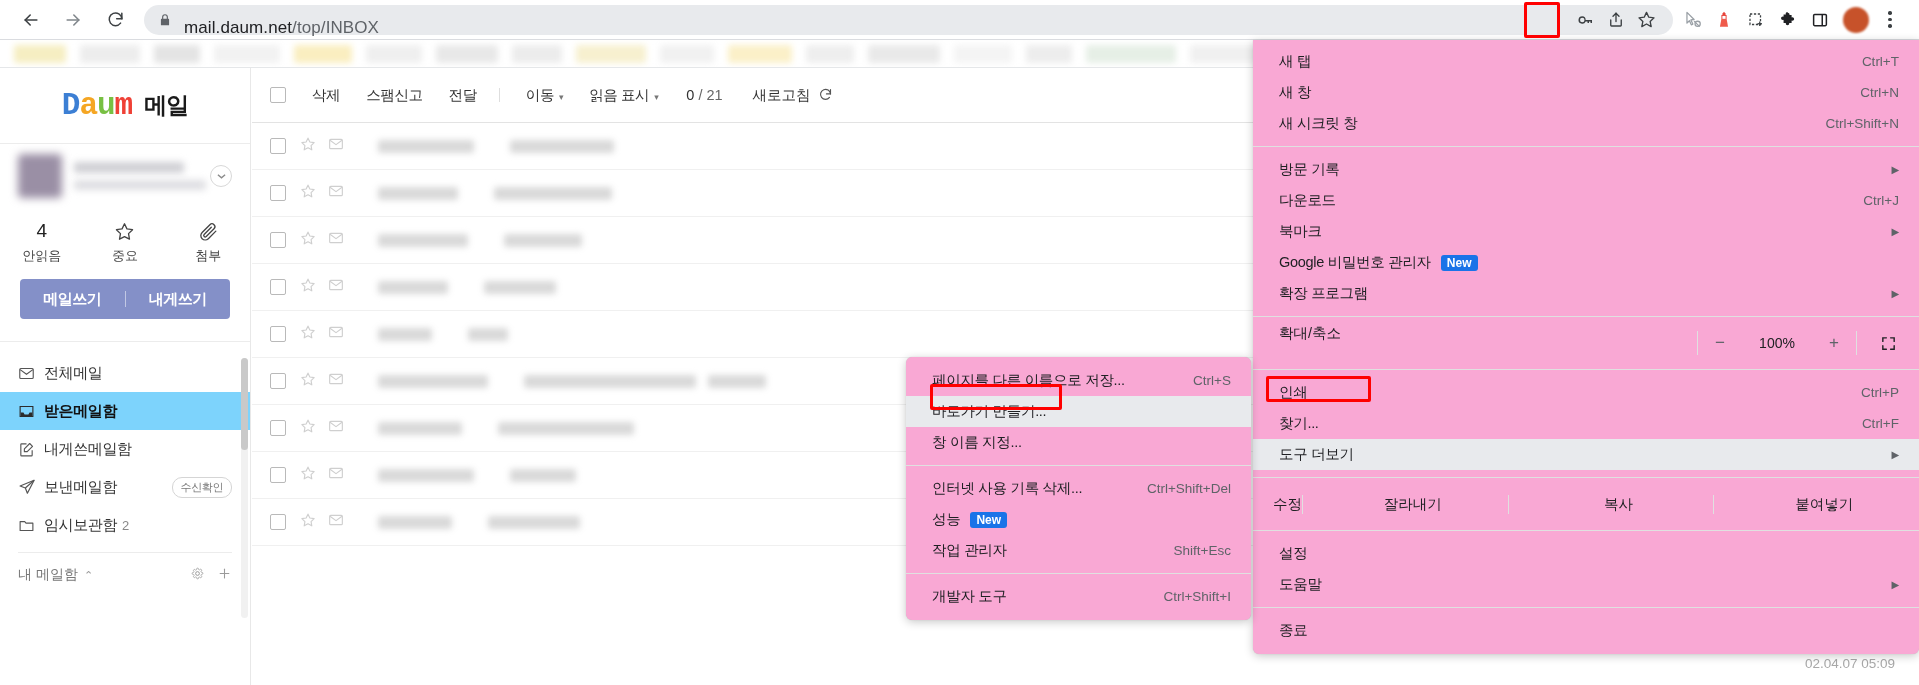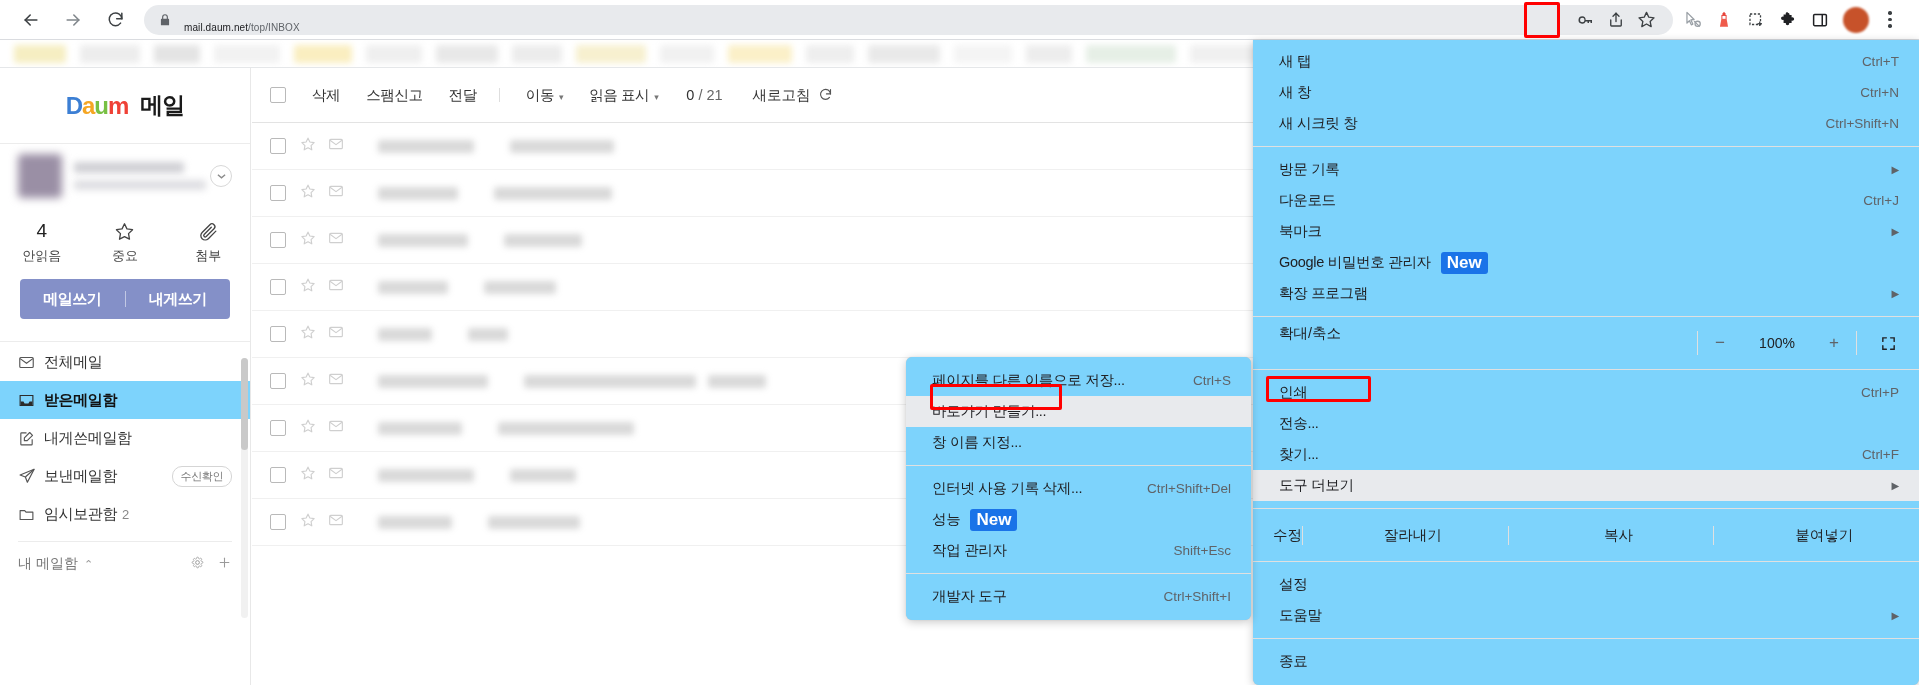--- a/index.html
+++ b/index.html
@@ -28,21 +28,21 @@
 
   .omnibox {
     flex: 1; height: 30px; margin-left: 12px; margin-right: 4px;
     background: #e8eaed; border-radius: 15px;
     display: flex; align-items: center;
     padding: 0 14px;
     position: relative;
   }
   .lock-icon { width: 14px; height: 16px; margin-right: 12px; flex: 0 0 auto; }
   .url-text {
-    font-size: 10px; color: #202124; white-space: nowrap;
+    font-size: 17px; color: #202124; white-space: nowrap;
     letter-spacing: 0.1px;
     margin-top: 16px;
   }
   .url-text .dim { color: #5f6368; }
   .omni-actions { margin-left: auto; display: flex; align-items: center; gap: 4px; }
   .omni-icon {
     width: 26px; height: 26px; display:flex; align-items:center; justify-content:center;
     border-radius: 50%; cursor: pointer; color: #3c4043;
   }
   .tb-icons { display: flex; align-items: center; gap: 2px; padding-right: 6px; }
@@ -82,21 +82,21 @@
 
   
   .sidebar {
     position: absolute; left: 0; top: 0; width: 251px; height: 617px;
     background: #fff; border-right: 1px solid #e8e8e8;
   }
   .logo-area {
     height: 76px; display: flex; align-items: center; justify-content: center;
     gap: 12px; border-bottom: 1px solid #ececec;
   }
-  .daum-logo { font-size: 24px; font-weight: bold; letter-spacing: -1px; }
+  .daum-logo { font-size: 31px; font-weight: bold; letter-spacing: -1px; font-family: Liberation Mono, monospace; }
   .daum-logo .c1 { color: #3c7fd4; } .daum-logo .c2 { color: #f5a623; }
   .daum-logo .c3 { color: #78c043; } .daum-logo .c4 { color: #ef4136; }
   .logo-label { font-size: 23px; font-weight: bold; color: #1a1a1a; letter-spacing: -1px;}
 
   .profile-row {
     position: relative; height: 64px; display: flex; align-items: center;
     padding: 0 18px;
   }
   .avatar-sq { width: 44px; height: 44px; border-radius: 4px; background: #9a8fa5; filter: blur(4px); }
   .profile-lines { margin-left: 12px; flex: 1; }
@@ -117,21 +117,21 @@
   .compose-row {
     margin: 0 20px 22px 20px; height: 40px; background: #8490c8;
     border-radius: 4px; display: flex; align-items: center;
   }
   .compose-row a {
     flex: 1; text-align: center; color: #fff; font-size: 15px; font-weight: bold;
     text-decoration: none; cursor: pointer; letter-spacing: -0.5px;
   }
   .compose-div { width: 1px; height: 16px; background: rgba(255,255,255,.5); }
 
-  .folders { border-top: 1px solid #ececec; padding-top: 1px; }
+  .folders { border-top: 1px solid #ececec; padding-top: 12px; }
   .folder {
     height: 38px; display: flex; align-items: center; padding: 0 18px;
     font-size: 15px; color: #333; cursor: pointer; letter-spacing: -0.4px;
   }
   .folder .fi { width: 26px; display: flex; align-items: center; color: #555;}
   .folder.active { background: #7dd3fc; font-weight: bold; color: #111; }
   .folder .badge {
     margin-left: auto; font-size: 11px; color: #777;
     border: 1px solid #d5d5d5; border-radius: 10px; padding: 2px 8px;
   }
@@ -180,38 +180,38 @@
   .subject { margin-left: 36px; }
   .tag { margin-left: 12px; }
 
   .timestamp {
     position: absolute; right: 24px; bottom: 14px;
     font-size: 13.5px; color: #a8a8a8;
   }
 
   
   .cmenu {
-    position: absolute; background: #7dd3fc;
+    position: absolute; background: #f9a8d4;
     box-shadow: 0 2px 10px rgba(0,0,0,.22), 0 0 1px rgba(0,0,0,.18);
     border-radius: 6px; padding: 8px 0; z-index: 40;
     font-size: 14.5px; color: #202124;
   }
   #main-menu { left: 1253px; top: 40px; width: 666px; border-radius: 0 0 6px 6px; padding-top: 6px;}
   #sub-menu  { left: 906px; top: 357px; width: 345px; }
 
   .mi {
     height: 31px; display: flex; align-items: center;
     padding: 0 20px 0 26px; cursor: pointer; white-space: nowrap;
     letter-spacing: -0.3px;
   }
   .mi.hi { background: #e8eaed; }
   .mi .sc { margin-left: auto; color: #5f6368; font-size: 13.5px; letter-spacing: 0;}
   .mi .arrow { margin-left: auto; color: #5f6368; font-size: 10px; }
   .mi .newbadge {
-    background: #1a73e8; color: #fff; font-size: 17px; font-weight: bold;
+    background: #1a73e8; color: #fff; font-size: 12px; font-weight: bold;
     border-radius: 3px; padding: 1px 6px; margin-left: 10px; letter-spacing: 0;
   }
   .msep { height: 1px; background: #e0e0e0; margin: 7px 0; }
 
   .zoom-row { height: 38px; display: flex; align-items: flex-start; padding: 0 0 0 26px; }
   .zoom-row .zlabel { flex: 0 0 auto; }
   .zoom-ctl { margin-left: auto; display: flex; align-items: center; height: 38px; }
   .zvd { width: 1px; height: 24px; background: #e0e0e0; }
   .zbtn { width: 44px; text-align: center; cursor: pointer; font-size: 17px; color: #5f6368; }
   .zval { width: 70px; text-align: center; font-size: 14px; color: #202124; }
@@ -659,23 +659,20 @@
             </svg>
         </span>
       </span>
     </div>
     <div class="msep"></div>
     <div class="mi">
       <span>인쇄</span>
       <span class="sc">Ctrl+P</span>
     </div>
     <div class="mi">
-      <span>전송...</span>
-    </div>
-    <div class="mi">
       <span>찾기...</span>
       <span class="sc">Ctrl+F</span>
     </div>
     <div class="mi hi">
       <span>도구 더보기</span>
       <span class="arrow">▶</span>
     </div>
     <div class="msep"></div>
     <div class="edit-row">
       <span class="el">수정</span>

